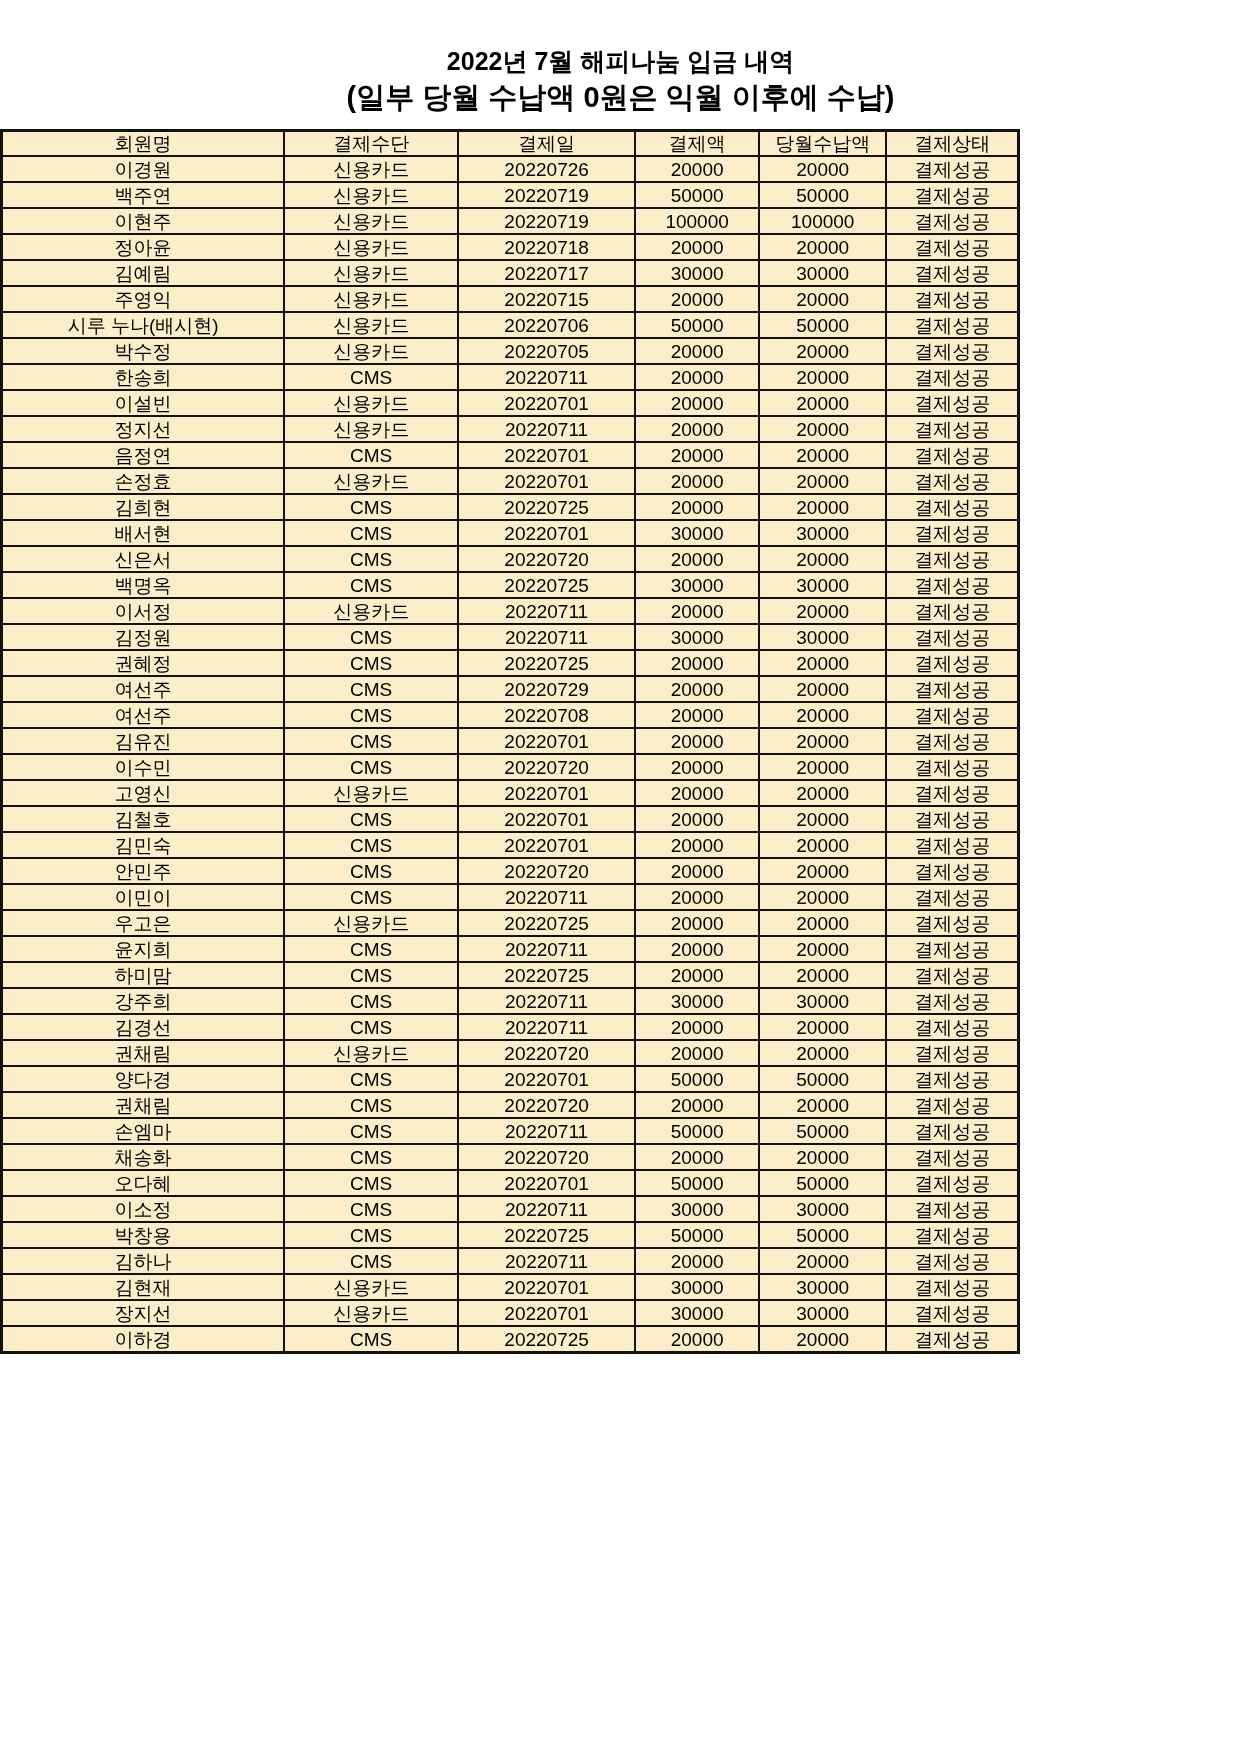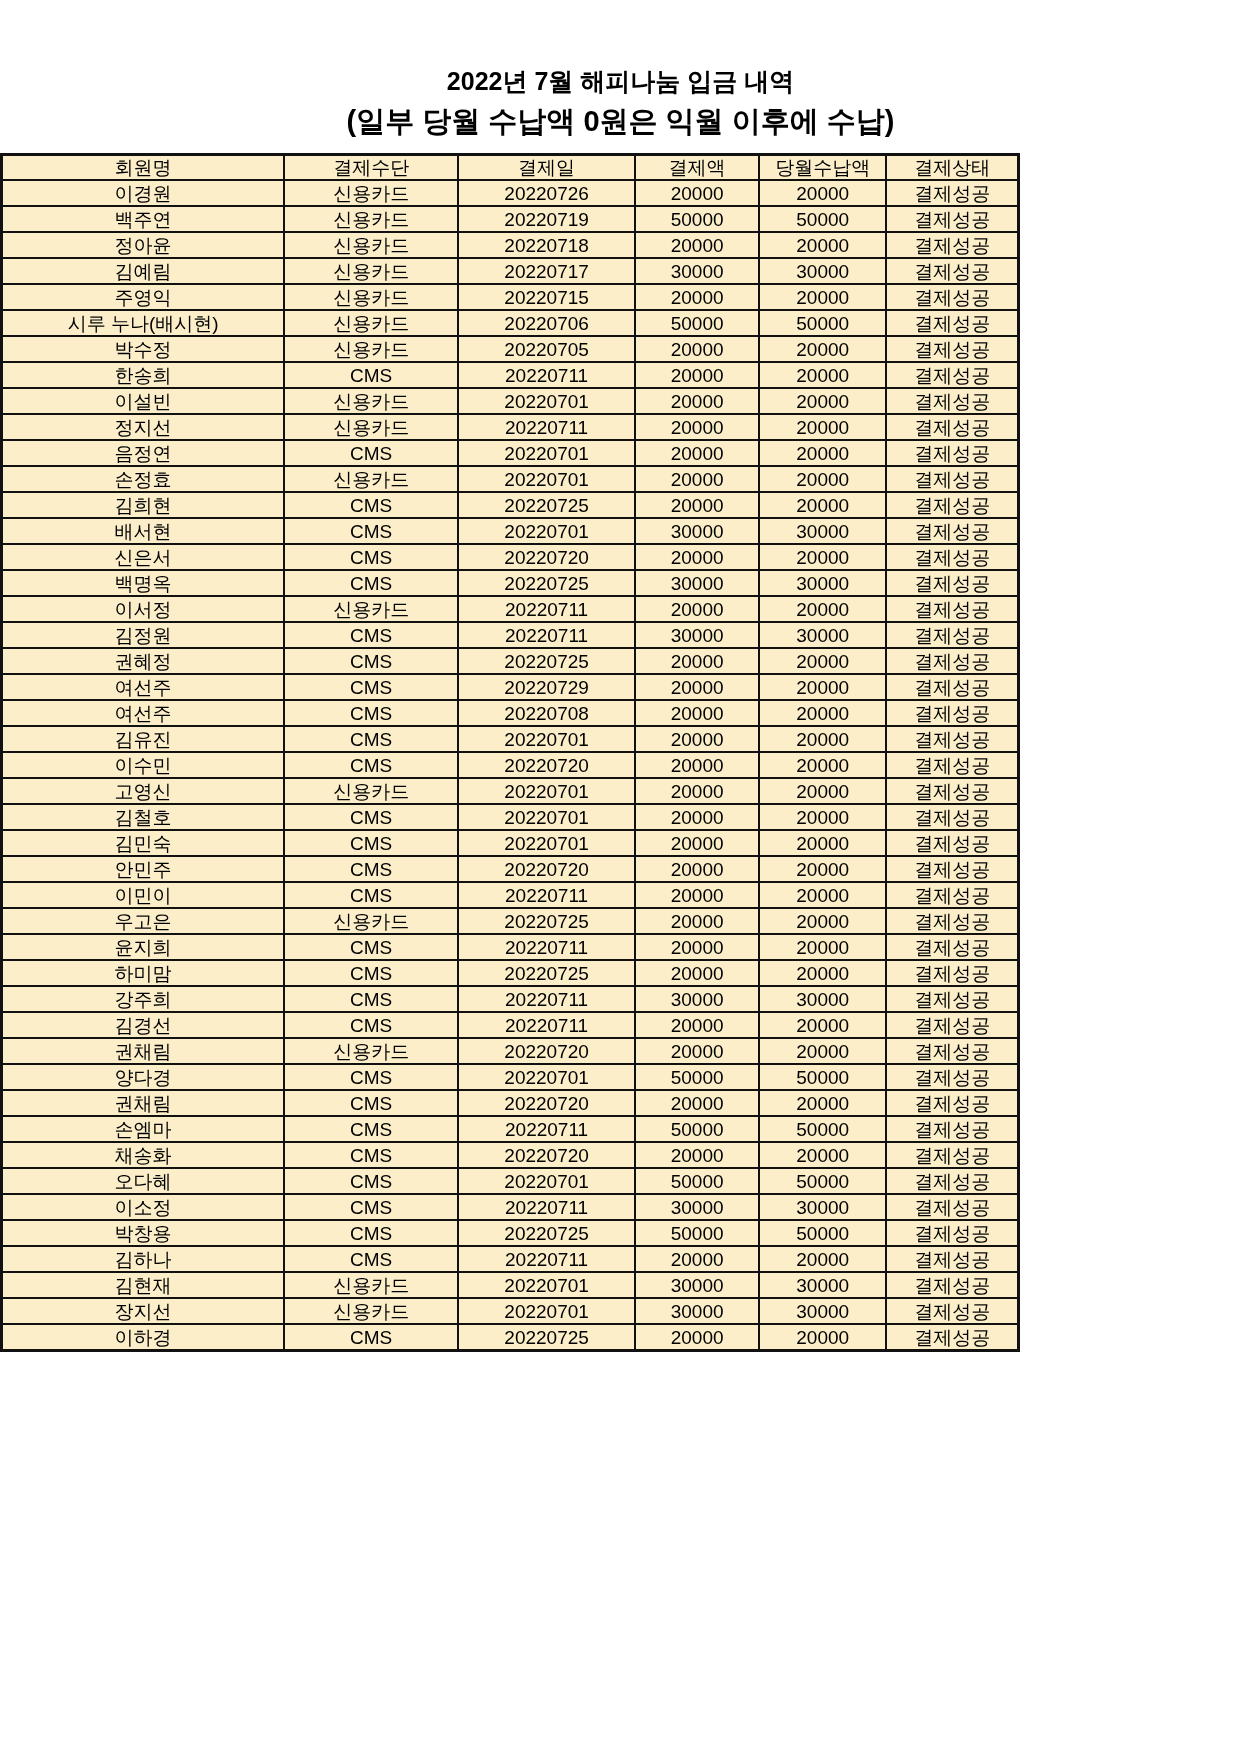--- a/index.html
+++ b/index.html
@@ -19,22 +19,22 @@
     background: var(--page-bg);
     color: var(--text);
     font-family: "Liberation Sans", "DejaVu Sans", sans-serif;
   }
   .page {
     width: 1241px;
     height: 1755px;
     position: relative;
   }
   .title {
-    margin: 8px;
-    padding-top: 58px;
+    margin: 0;
+    padding-top: 46px;
     text-align: center;
     font-size: 25px;
     font-weight: bold;
     line-height: 1.2;
   }
   .subtitle {
     margin: 4px 0 14px 0;
     text-align: center;
     font-size: 29px;
     font-weight: bold;
@@ -102,20 +102,28 @@
         </tr>
         <tr>
           <td>백주연</td>
           <td>신용카드</td>
           <td>20220719</td>
           <td>50000</td>
           <td>50000</td>
           <td>결제성공</td>
         </tr>
         <tr>
+          <td>이현주</td>
+          <td>신용카드</td>
+          <td>20220719</td>
+          <td>100000</td>
+          <td>100000</td>
+          <td>결제성공</td>
+        </tr>
+        <tr>
           <td>정아윤</td>
           <td>신용카드</td>
           <td>20220718</td>
           <td>20000</td>
           <td>20000</td>
           <td>결제성공</td>
         </tr>
         <tr>
           <td>김예림</td>
           <td>신용카드</td>

